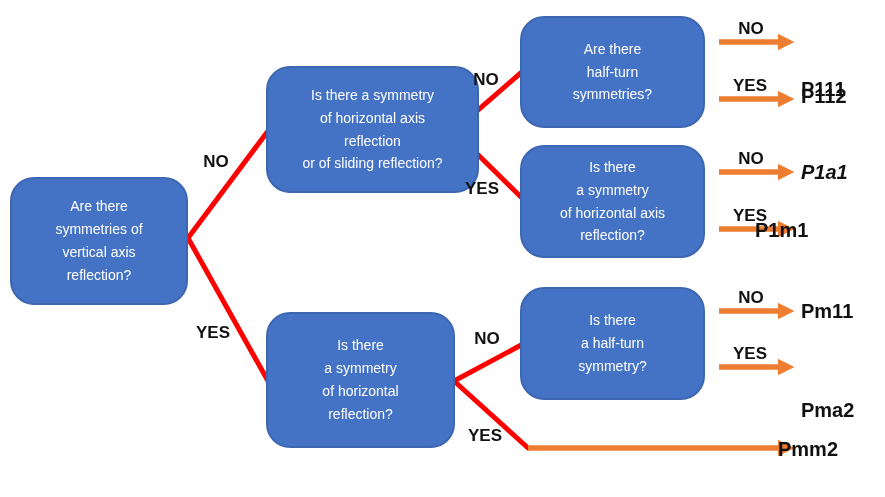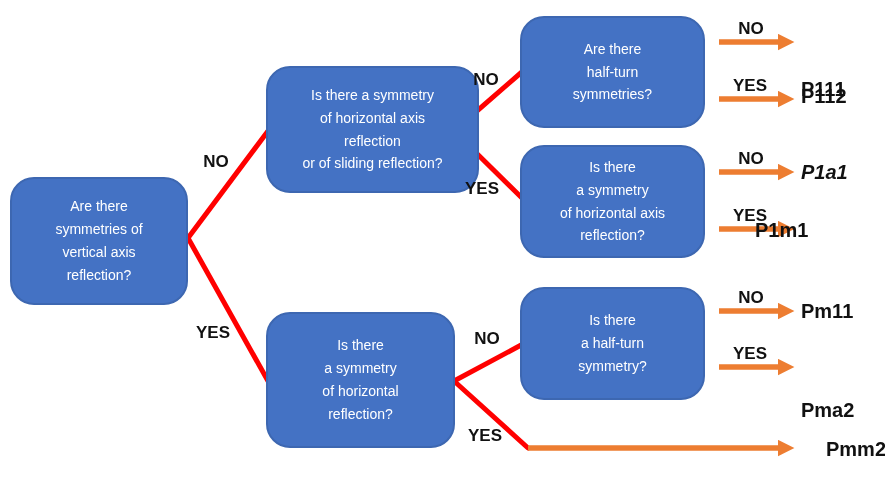--- a/index.html
+++ b/index.html
@@ -134,15 +134,15 @@
   <div class="answer-label" style="left:750px;top:216px;">YES</div>
   <div class="answer-label" style="left:751px;top:298px;">NO</div>
   <div class="answer-label" style="left:750px;top:354px;">YES</div>
 
   <div class="result-label" style="left:801px;top:43px;margin-top:46px;">P111</div>
   <div class="result-label" style="left:801px;top:96px;">P112</div>
   <div class="result-label" style="left:801px;top:172px;font-style:italic;">P1a1</div>
   <div class="result-label" style="left:755px;top:230px;">P1m1</div>
   <div class="result-label" style="left:801px;top:311px;">Pm11</div>
   <div class="result-label" style="left:801px;top:366px;margin-top:44px;">Pma2</div>
-  <div class="result-label" style="left:826px;top:449px;">Pmm2</div>
+  <div class="result-label" style="left:778px;top:449px;">Pmm2</div>
 
 </div>
 
 </body></html>

